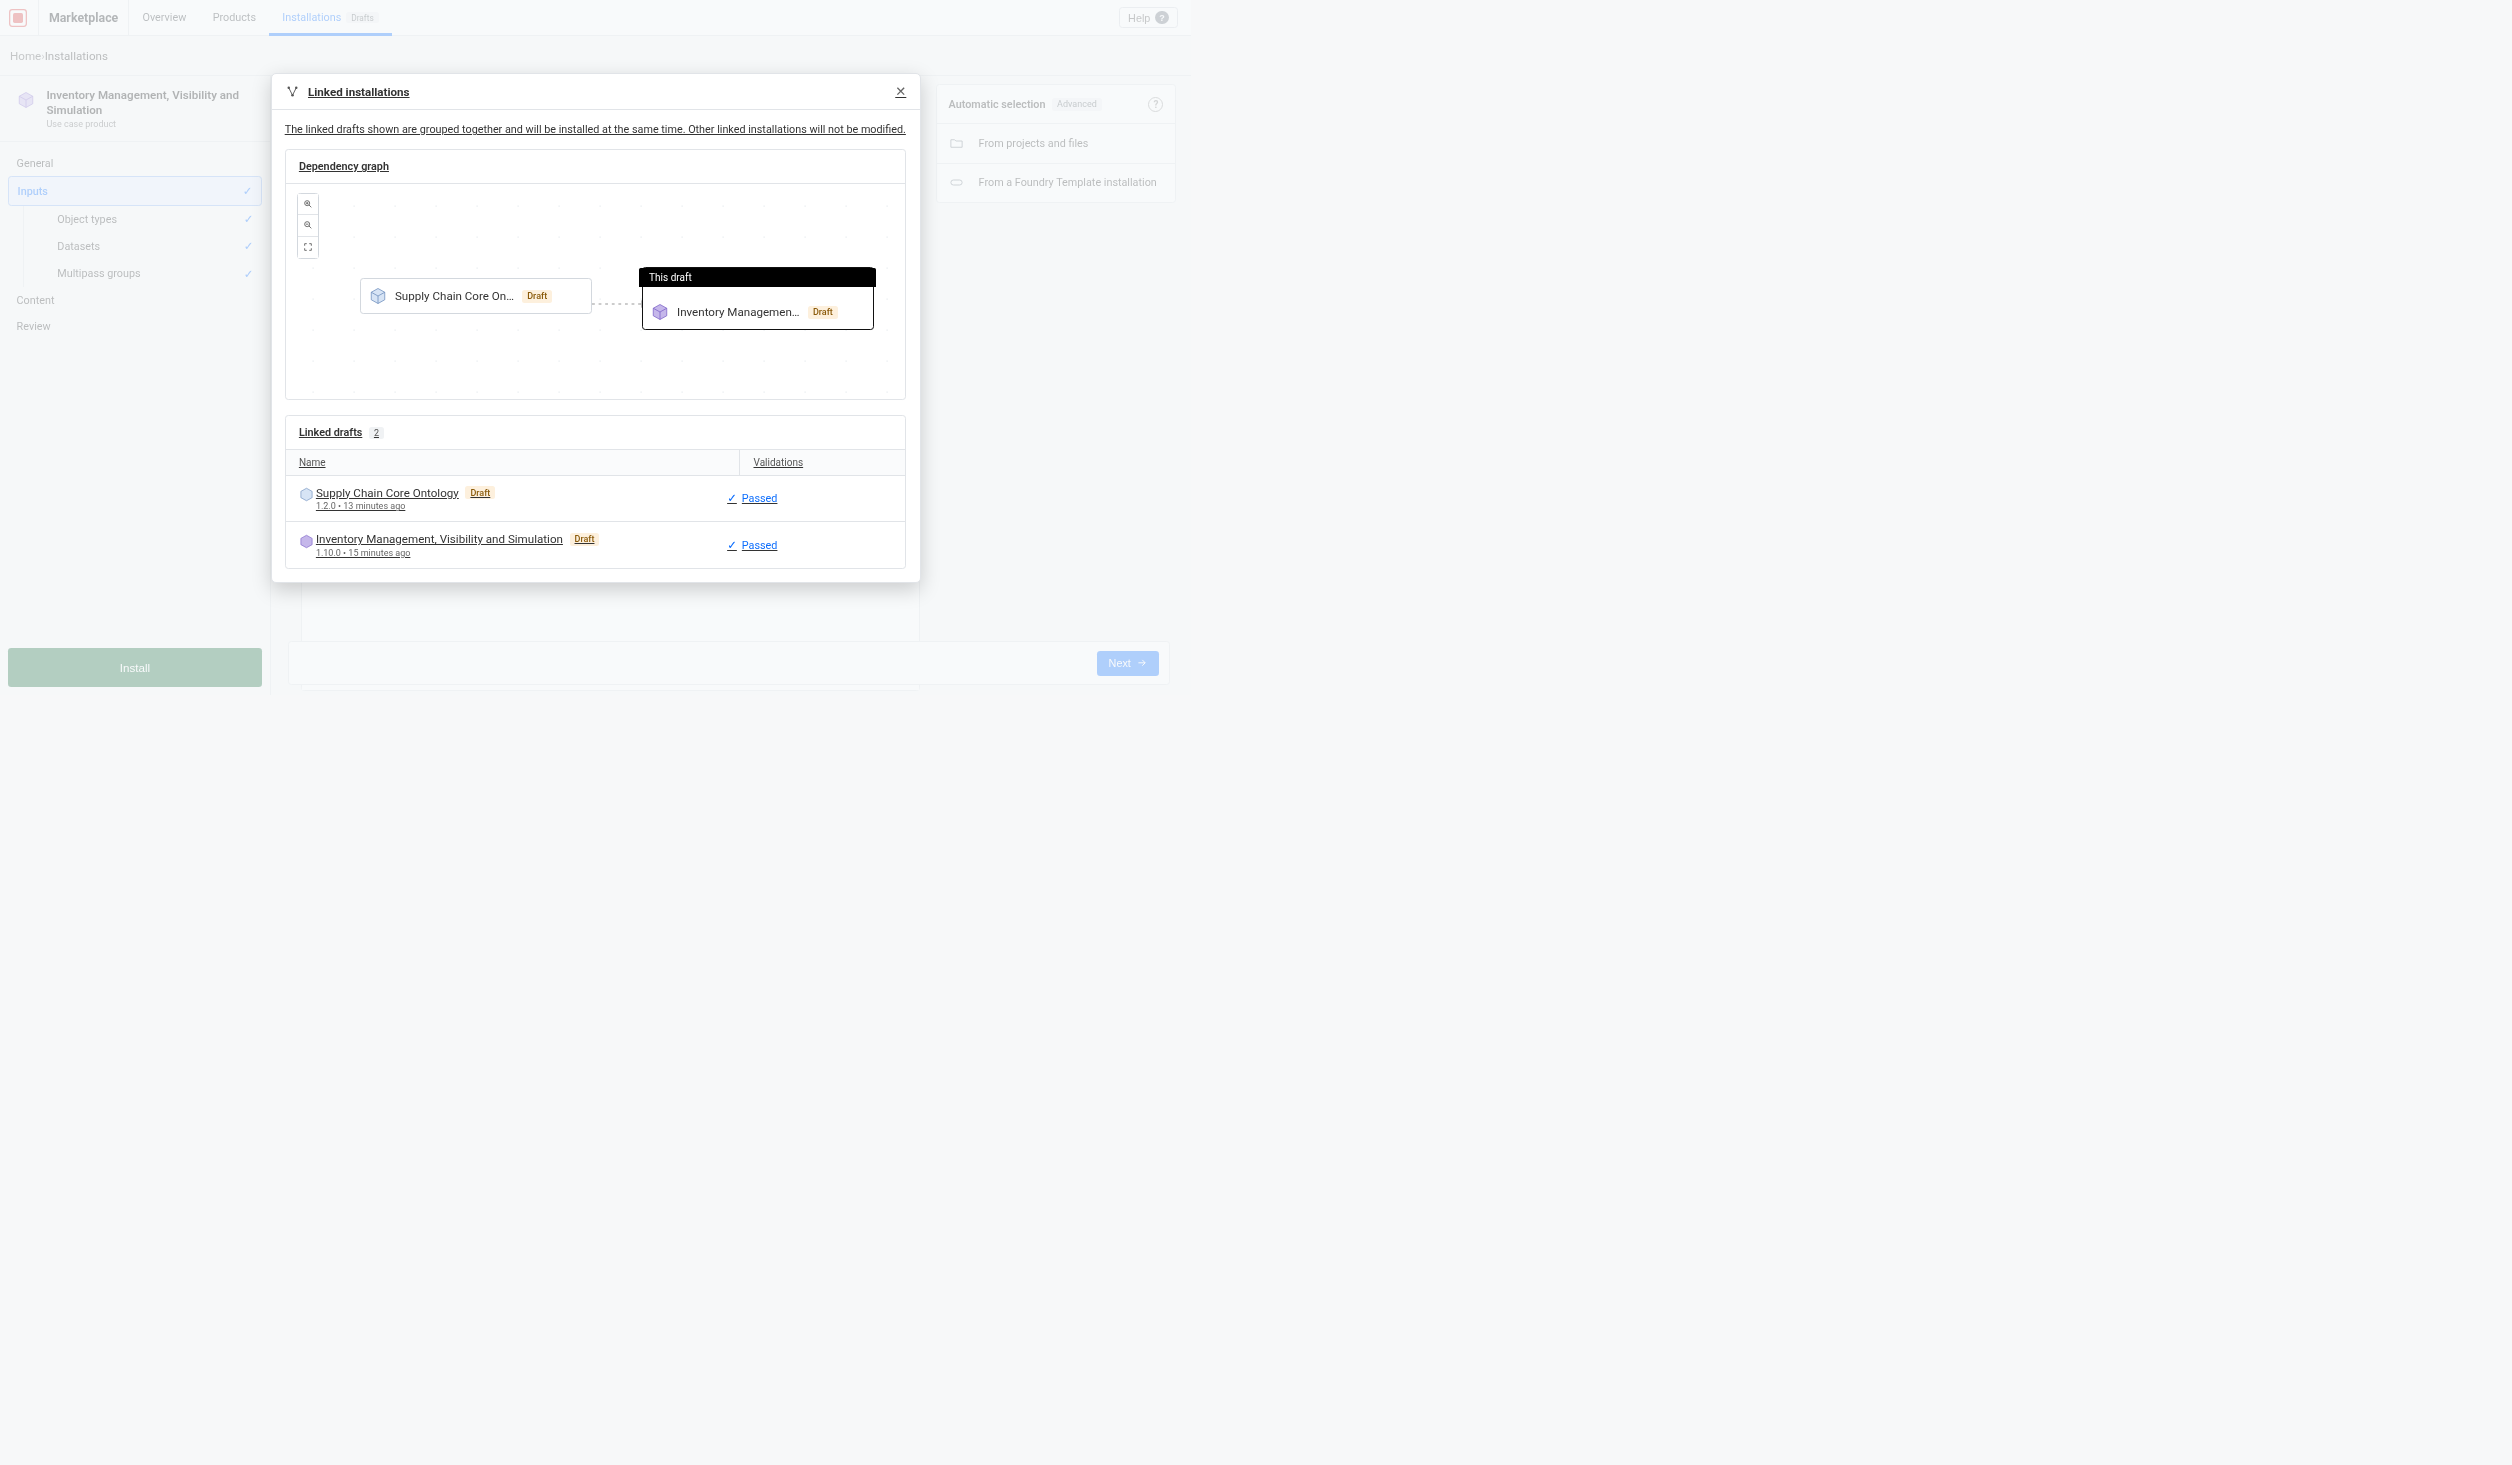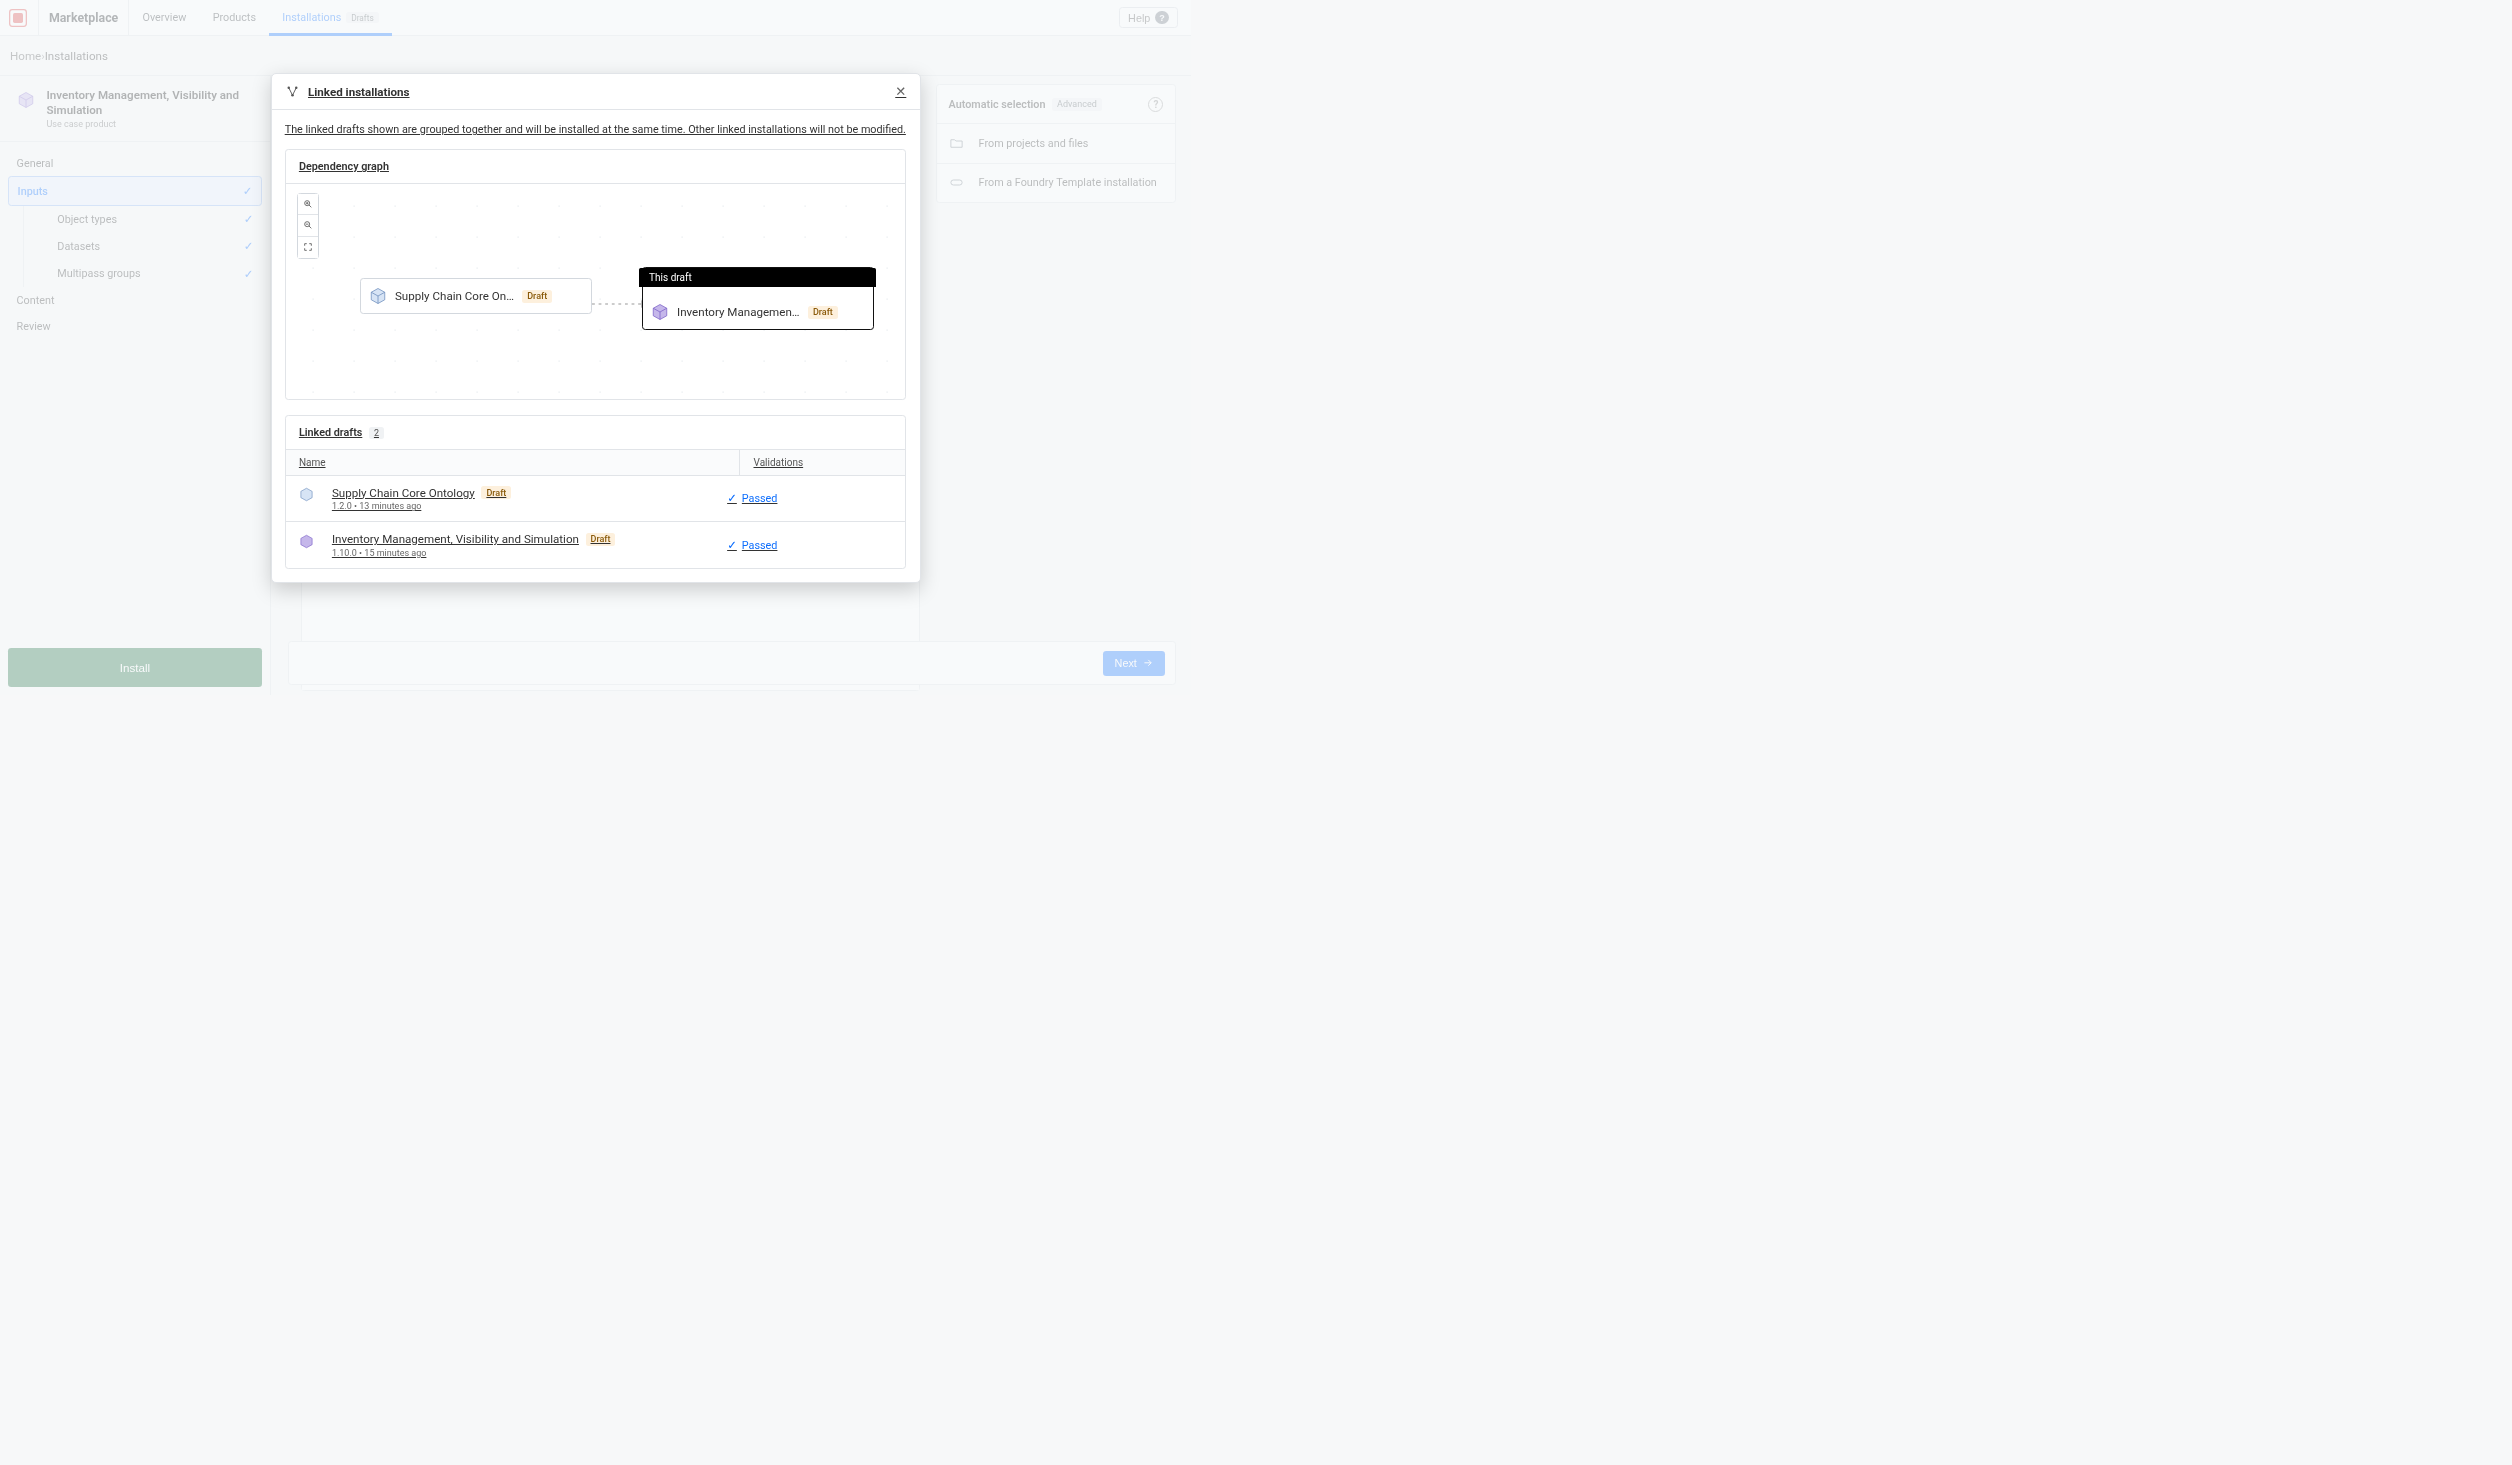--- a/index.html
+++ b/index.html
@@ -257,21 +257,21 @@
 }
 .caret-btn {
   border:0.8px solid #d3d8de;
   padding:5px 6.6px;
   border-radius:3.3px;
   cursor:pointer;
   background:#fff;
 }
 .footer-bar {
   position:absolute;
-  left:288px; right:15px; bottom:10px;
+  left:288px; right:21px; bottom:10px;
   background:#fff;
   border:0.8px solid #e1e4e8;
   border-radius:3.3px;
   padding:8.3px 10px;
   display:flex;
   justify-content:flex-end;
 }
 .next-btn {
   background:#0d6efd;
   color:#fff;
@@ -440,21 +440,21 @@
 .th.val { width:165px;}
 .tr-row {
   display:flex;
   border-bottom:0.8px solid #e1e4e8;
   padding:10px 13.2px;
   align-items:center;
 }
 .tr-row:last-child{border-bottom:none;}
 .tr-name {
   flex:1;
-  display:flex;align-items:flex-start;gap:18px;
+  display:flex;align-items:flex-start;gap:2px;
 }
 .tr-name .t1 { font-size:11.6px;}
 .tr-name .t2 { font-size:9px;color:#666;margin-top:1.7px;}
 .tr-val {
   width:165px;
   display:flex;align-items:center;gap:5px;
   color:#0d6efd;
   font-size:10.8px;
   justify-content:flex-start;
 }

